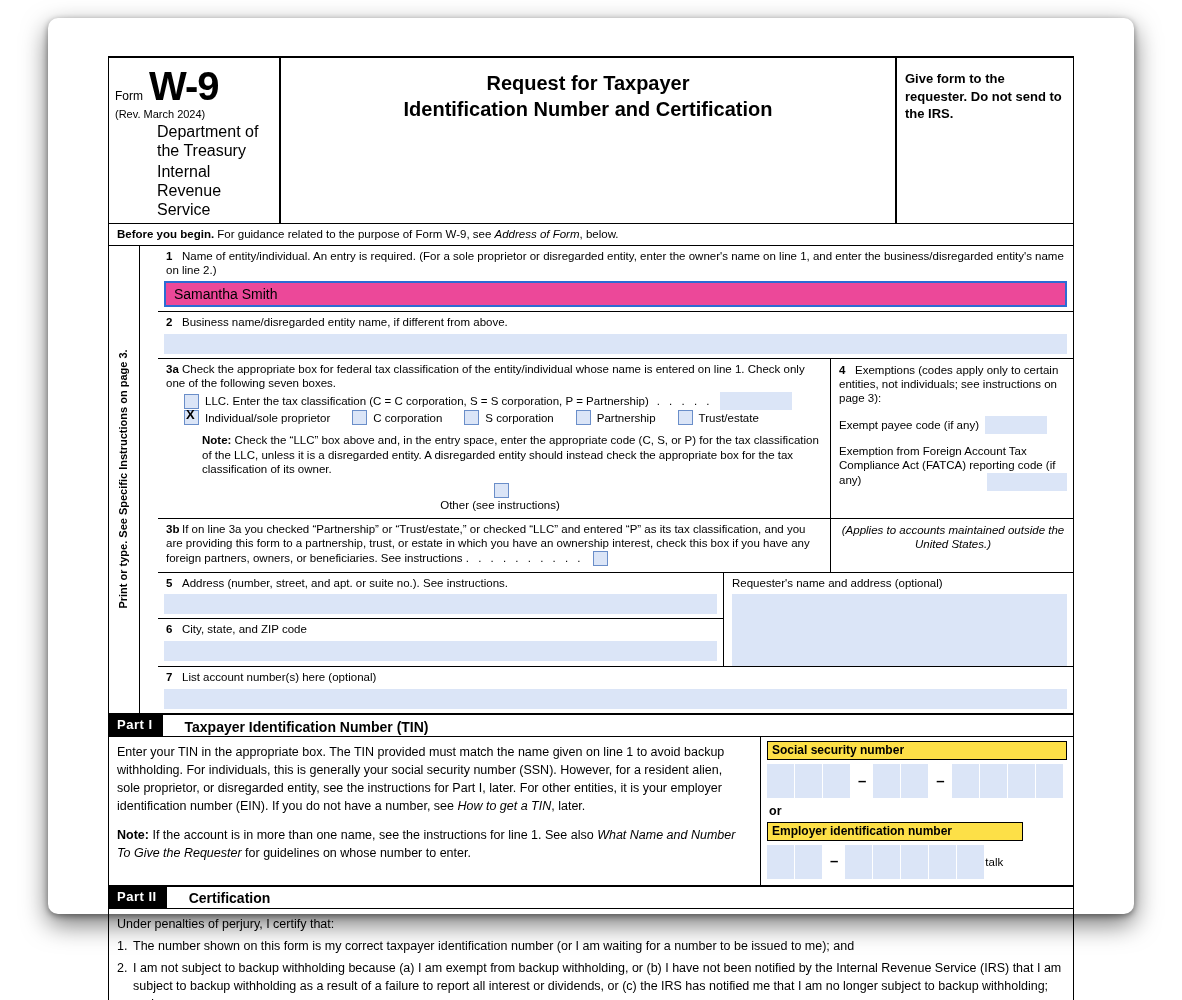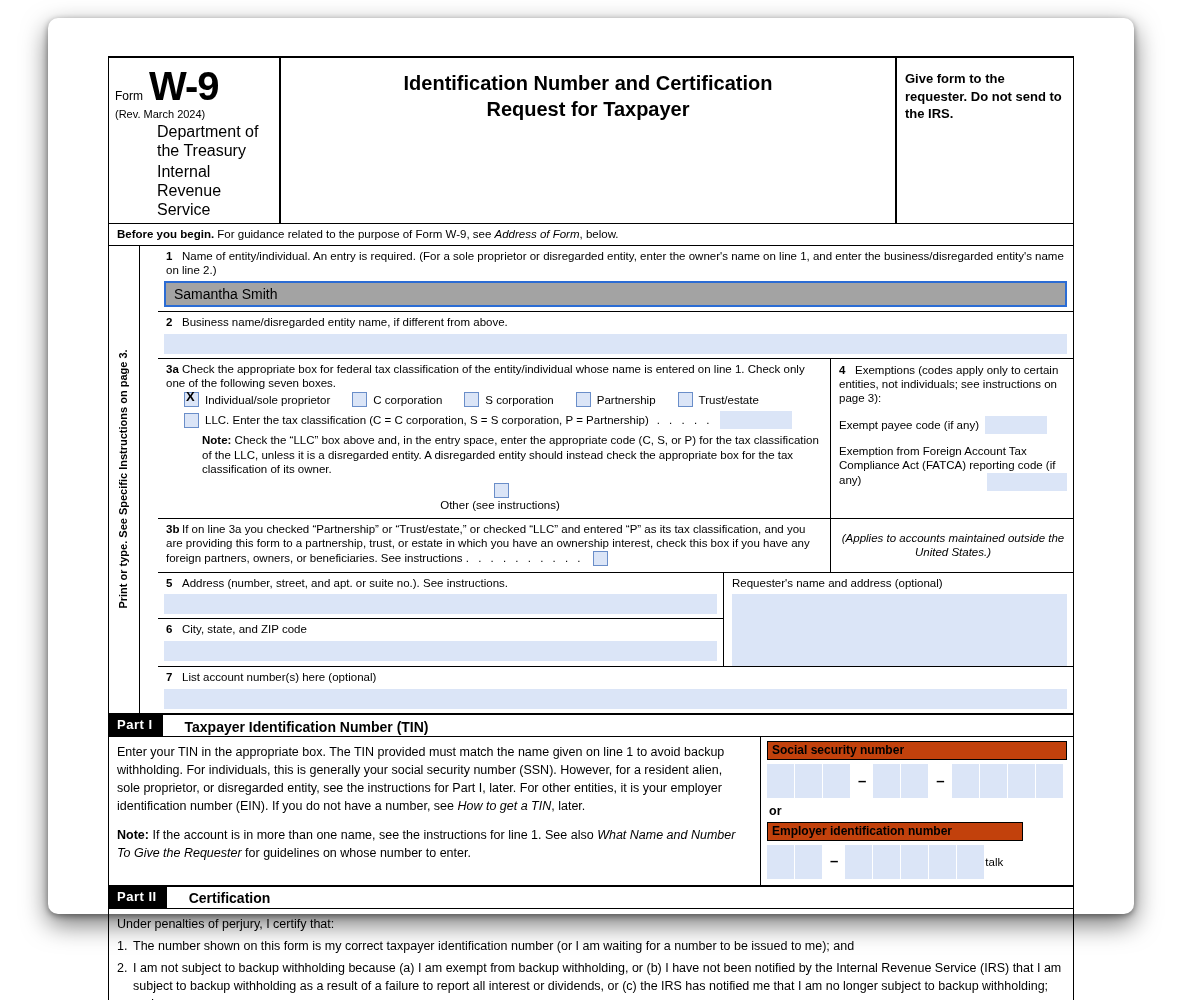--- a/index.html
+++ b/index.html
@@ -119,21 +119,21 @@
 
   .inp {
     display: block;
     width: calc(100% - 12px);
     margin: 2px 6px 4px 6px;
     height: 20px;
     background: #dbe5f7;
   }
   .inp.focused {
     border: 2px solid #2b6cd4;
-    background: #a3a3a3;
+    background: #ec4899;
     box-sizing: border-box;
     height: 26px;
     line-height: 22px;
     padding-left: 8px;
     font-size: 14px;
   }
 
   
   .split { display: flex; }
   .col-left { flex: 1; border-right: 1px solid #000; }
@@ -179,21 +179,21 @@
     letter-spacing: 0.5px;
   }
   .parttitle { font-weight: bold; font-size: 14px; padding-left: 22px; }
 
   .tin-wrap { display: flex; border-bottom: 1px solid #000; }
   .tin-left { flex: 1; padding: 6px 12px 6px 8px; font-size: 12.5px; line-height: 1.45; }
   .tin-left i { }
   .tin-right { width: 300px; border-left: 1px solid #000; padding: 4px 6px 6px 6px; }
   .ssnbar, .einbar {
     border: 1px solid #000;
-    background: #c2410c;
+    background: #fde047;
     font-weight: bold;
     font-size: 12px;
     padding: 1px 4px;
   }
   .boxrow { display: flex; align-items: center; margin-top: 4px; gap: 0; }
   .bcell {
     width: 27px; height: 34px;
     background: #dbe5f7;
     border-right: 1px solid #fff;
   }
@@ -224,22 +224,22 @@
     <div class="hdr-left">
       <div class="fw9">
         <span class="lbl">Form</span>
         <span class="big">W-9</span>
       </div>
       <div class="rev">(Rev. March 2024)</div>
       <div class="dept">Department of the Treasury</div>
       <div class="dept">Internal Revenue Service</div>
     </div>
     <div class="hdr-mid">
+      <div class="t1">Request for Taxpayer</div>
       <div class="t1">Identification Number and Certification</div>
-      <div class="t1">Request for Taxpayer</div>
     </div>
     <div class="hdr-right">Give form to the requester. Do not send to the IRS.</div>
   </div>
 
   <div class="before">
     <b>Before you begin.</b><span> For guidance related to the purpose of Form W-9, see </span><i>Address of Form</i><span>, below.</span>
   </div>
 
   <div class="body-wrap">
     <div class="side-label">
@@ -260,48 +260,48 @@
           <span class="num">2</span><span>Business name/disregarded entity name, if different from above.</span>
         </div>
         <div class="inp"></div>
       </div>
 
       <div class="row split">
         <div class="col-left">
           <div class="line-text">
             <span class="num">3a</span><span>Check the appropriate box for federal tax classification of the entity/individual whose name is entered on line 1. Check only one of the following seven boxes.</span>
           </div>
-          <div class="cbrow">
-            <div class="cbitem">
-              <span class="cb checked"></span>
-              <span>Individual/sole proprietor</span>
-            </div>
-            <div class="cbitem">
-              <span class="cb"></span>
-              <span>C corporation</span>
-            </div>
-            <div class="cbitem">
-              <span class="cb"></span>
-              <span>S corporation</span>
-            </div>
-            <div class="cbitem">
-              <span class="cb"></span>
-              <span>Partnership</span>
-            </div>
-            <div class="cbitem">
-              <span class="cb"></span>
-              <span>Trust/estate</span>
-            </div>
-          </div>
-
           <div class="cbrow" style="flex-wrap:nowrap; align-items:center;">
             <span class="cb"></span>
             <span>LLC. Enter the tax classification (C = C corporation, S = S corporation, P = Partnership)</span>
             <span class="dots" style="margin:0 8px;">. . . . .</span>
             <span style="width:72px;height:18px;background:#dbe5f7;display:inline-block;flex:none;"></span>
+          </div>
+
+          <div class="cbrow">
+            <div class="cbitem">
+              <span class="cb checked"></span>
+              <span>Individual/sole proprietor</span>
+            </div>
+            <div class="cbitem">
+              <span class="cb"></span>
+              <span>C corporation</span>
+            </div>
+            <div class="cbitem">
+              <span class="cb"></span>
+              <span>S corporation</span>
+            </div>
+            <div class="cbitem">
+              <span class="cb"></span>
+              <span>Partnership</span>
+            </div>
+            <div class="cbitem">
+              <span class="cb"></span>
+              <span>Trust/estate</span>
+            </div>
           </div>
 
           <div class="note-ind" style="margin-top:4px;">
             <b>Note:</b><span> Check the “LLC” box above and, in the entry space, enter the appropriate code (C, S, or P) for the tax classification of the LLC, unless it is a disregarded entity. A disregarded entity should instead check the appropriate box for the tax classification of its owner.</span>
           </div>
 
           <div class="cbrow" style="flex-wrap:nowrap; margin-top:6px; margin-bottom:6px;flex-direction:column;">
             <span class="cb"></span>
             <span style="margin-right:8px;">Other (see instructions)</span>
             <span style="flex:1;height:18px;background:#dbe5f7;display:inline-block;"></span>
@@ -324,21 +324,21 @@
       </div>
 
       <div class="row split">
         <div class="col-left">
           <div class="line-text" style="padding-bottom:6px;">
             <span class="num">3b</span><span>If on line 3a you checked “Partnership” or “Trust/estate,” or checked “LLC” and entered “P” as its tax classification, and you are providing this form to a partnership, trust, or estate in which you have an ownership interest, check this box if you have any foreign partners, owners, or beneficiaries. See instructions</span>
             <span class="dots">. . . . . . . . . .</span>
             <span class="cb" style="vertical-align:middle;margin-left:6px;"></span>
           </div>
         </div>
-        <div class="col-right" style="display:flex;align-items:center;justify-content:center;text-align:center;">
+        <div class="col-right" style="display:flex;align-items:flex-start;justify-content:center;text-align:center;">
           <i>(Applies to accounts maintained outside the United States.)</i>
         </div>
       </div>
 
       <div class="row addr-split">
         <div class="addr-left">
           <div style="border-bottom:1px solid #000;">
             <div class="line-text">
               <span class="num">5</span><span>Address (number, street, and apt. or suite no.). See instructions.</span>
             </div>

